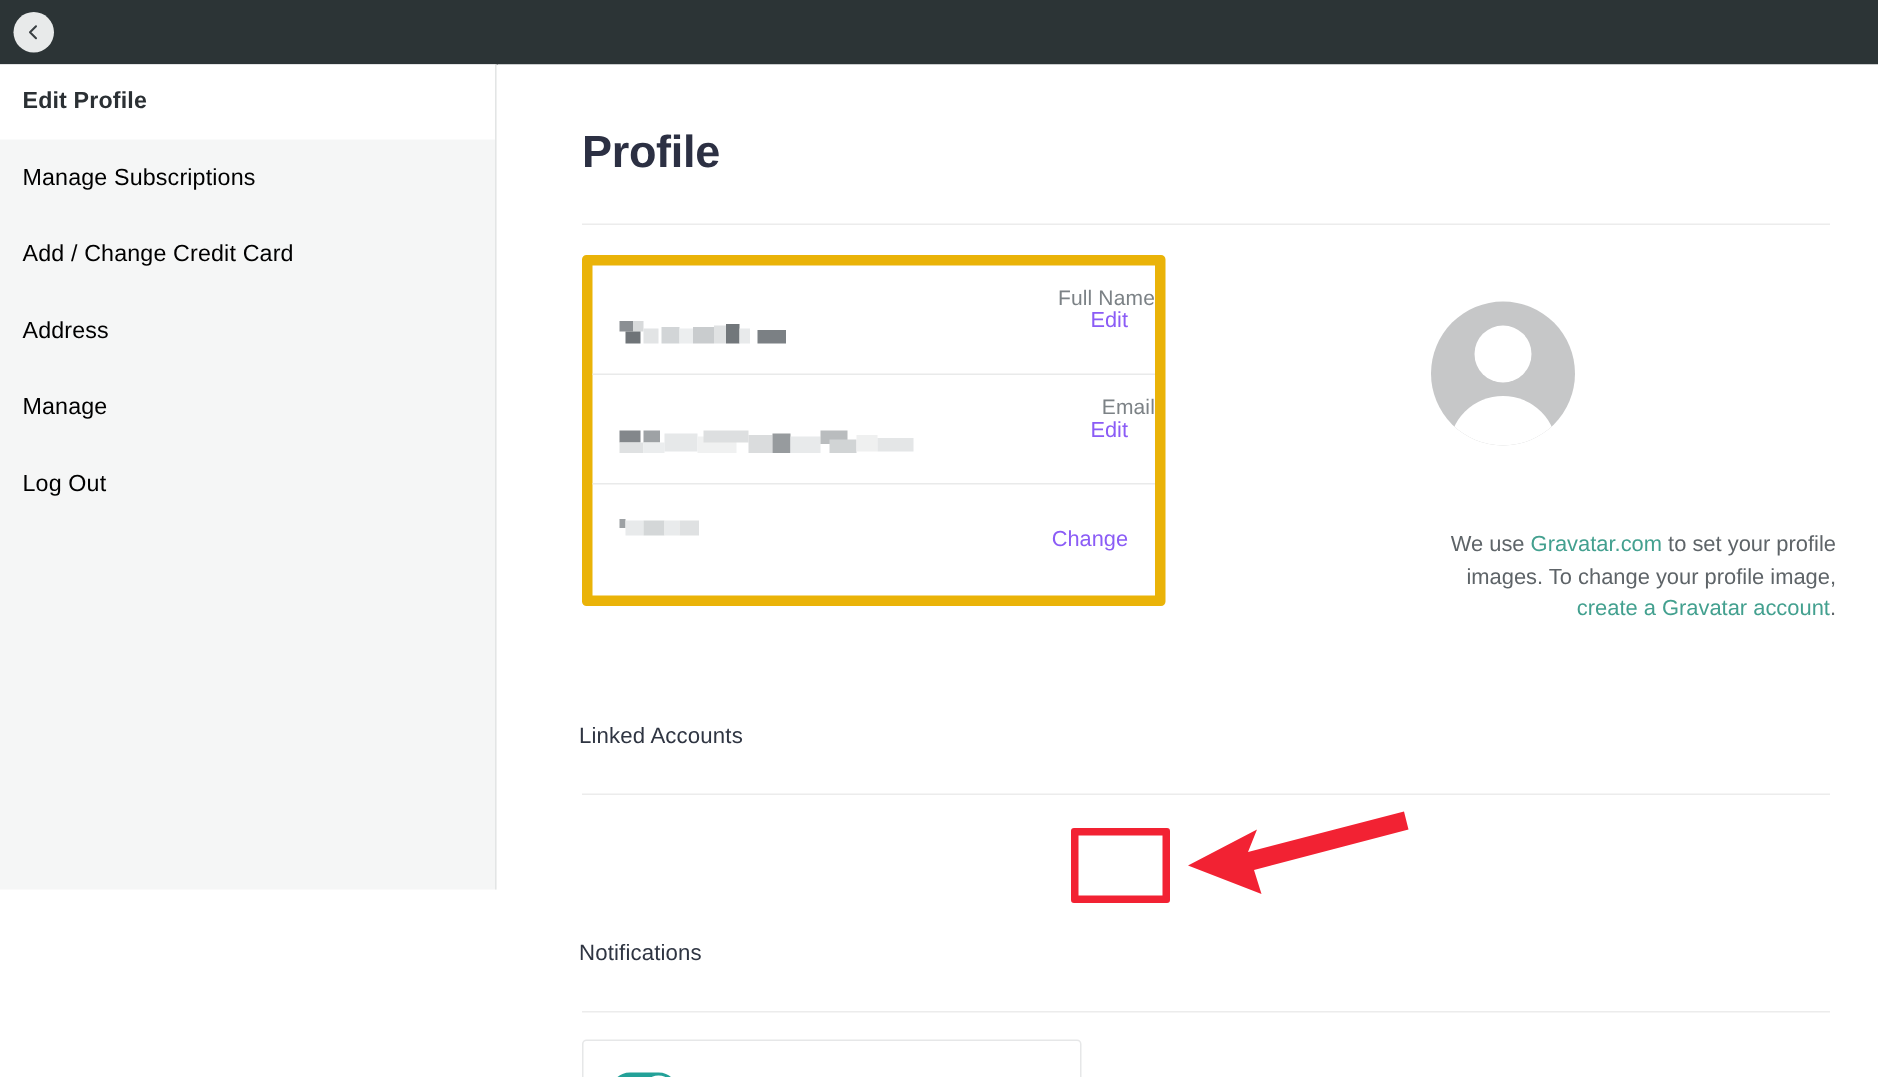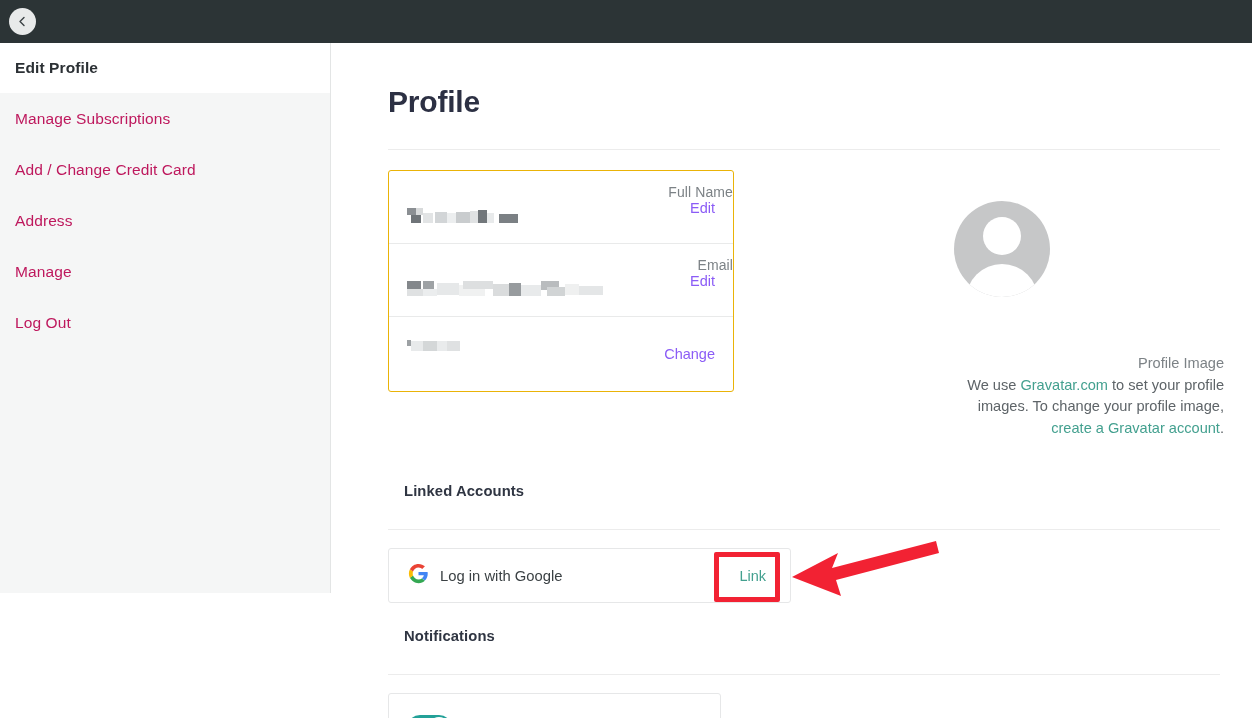--- a/index.html
+++ b/index.html
@@ -53,21 +53,21 @@
     height: 550px;
     background: #f5f6f6;
     border-right: 1px solid #e3e5e5;
   }
   .nav-item {
     height: 51px;
     display: flex;
     align-items: center;
     padding-left: 15px;
     font-size: 15.5px;
-    color: #be185d;
+    color: #000000;
     cursor: pointer;
     letter-spacing: .1px;
   }
   .nav-item.active {
     background: #ffffff;
     font-weight: bold;
     color: #2b3034;
     height: 50px;
   }
 
@@ -101,22 +101,22 @@
   }
   .divider.d1 { top: 106px; }
   .divider.d2 { top: 486px; }
   .divider.d3 { top: 631px; }
 
   
   .fields-card {
     position: absolute;
     left: 56px;
     top: 127px;
-    width: 346px;
-    border: 1px solid #eab308;
+    width: 389px;
+    border: 7px solid #eab308;
     border-radius: 3px;
     background: #fff;
   }
   .field-row {
     position: relative;
     height: 73px;
     padding: 13px 0 0 18px;
     border-bottom: 1px solid #e9eaea;
   }
   .field-row:last-child { border-bottom: none; height: 74px; }
@@ -186,23 +186,23 @@
     font-size: 14.6px;
     line-height: 21.5px;
     color: #5e6468;
   }
   .gravatar-block .cap { color: #7c8286; }
   .tealink { color: #43a08f; cursor: pointer; }
 
   
   .section-heading {
     position: absolute;
-    left: 72px;
+    left: 54px;
     font-size: 14.8px;
-    font-weight: bold;
+    font-weight: normal;
     color: #2f3542;
     letter-spacing: .1px;
   }
   .section-heading.linked { top: 440px; }
   .section-heading.notif { top: 585px; }
 
   
   .linked-card {
     position: absolute;
     left: 56px;
@@ -378,39 +378,26 @@
       </div>
 
     </section>
 
     <div class="avatar">
       <div class="head"></div>
       <div class="body"></div>
     </div>
 
     <div class="gravatar-block">
-      <div class="cap">Profile Image</div>
       <div><span>We use </span><span class="tealink">Gravatar.com</span><span> to set your profile images. To change your profile image, </span><span class="tealink">create a Gravatar account</span><span>.</span></div>
     </div>
 
     <h2 class="section-heading linked">Linked Accounts</h2>
     <div class="divider d2"></div>
 
-    <div class="linked-card">
-      <span>
-        <svg width="21" height="21" viewBox="0 0 48 48" aria-hidden="true">
-          <path fill="#4285F4" d="M45.1 24.5c0-1.6-.1-2.8-.4-4H24v7.3h12.1c-.2 2-1.6 5-4.5 7l-.1.3 6.5 5 .5.1c4.1-3.8 6.6-9.4 6.6-15.7z"></path>
-          <path fill="#34A853" d="M24 46c5.9 0 10.9-2 14.5-5.3l-6.9-5.4c-1.8 1.3-4.3 2.2-7.6 2.2-5.8 0-10.7-3.8-12.5-9.1l-.3.02-6.8 5.2-.1.3C7.9 40.9 15.4 46 24 46z"></path>
-          <path fill="#FBBC05" d="M11.5 28.4c-.5-1.4-.7-2.9-.7-4.4s.3-3 .7-4.4l-.01-.3-6.9-5.3-.2.1C2.8 17 2 20.4 2 24s.8 7 2.4 10l7.1-5.6z"></path>
-          <path fill="#EA4335" d="M24 10.3c4.1 0 6.9 1.8 8.5 3.3l6.2-6C34.9 4.1 29.9 2 24 2 15.4 2 7.9 7.1 4.4 14l7.1 5.6c1.8-5.3 6.7-9.3 12.5-9.3z"></path>
-        </svg>
-      </span>
-      <span class="g-label">Log in with Google</span>
-      <span class="link-action">Link</span>
-    </div>
 
     <h2 class="section-heading notif">Notifications</h2>
     <div class="divider d3"></div>
 
     <div class="notif-card">
       <div class="toggle">
         <div class="knob">
           
         </div>
       </div>

